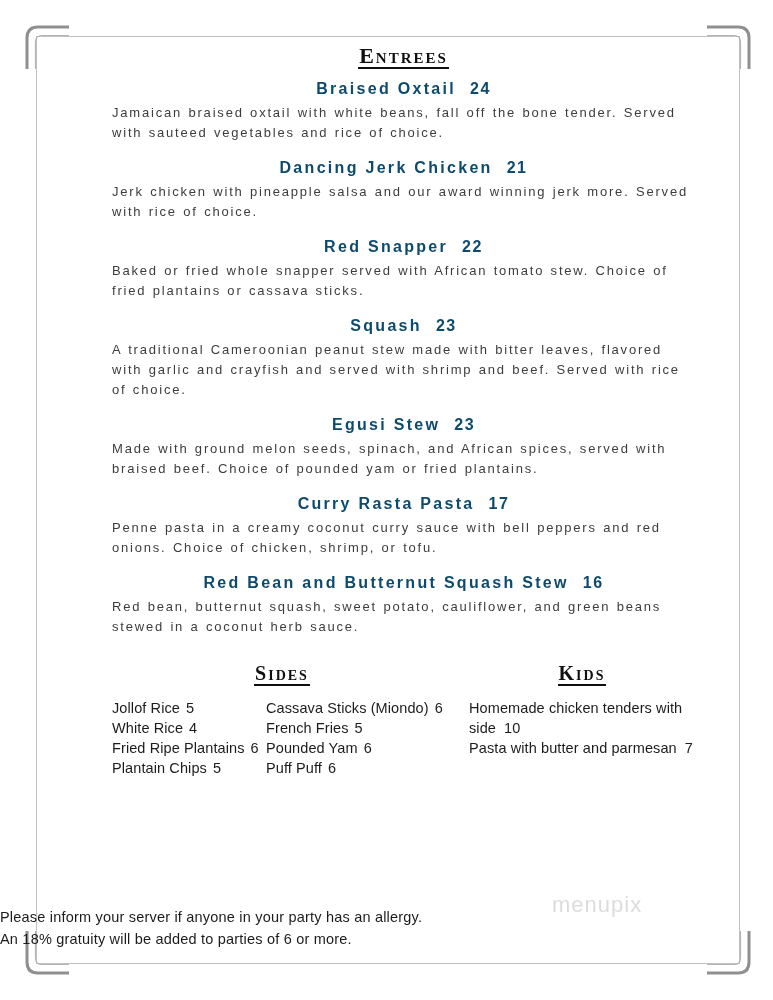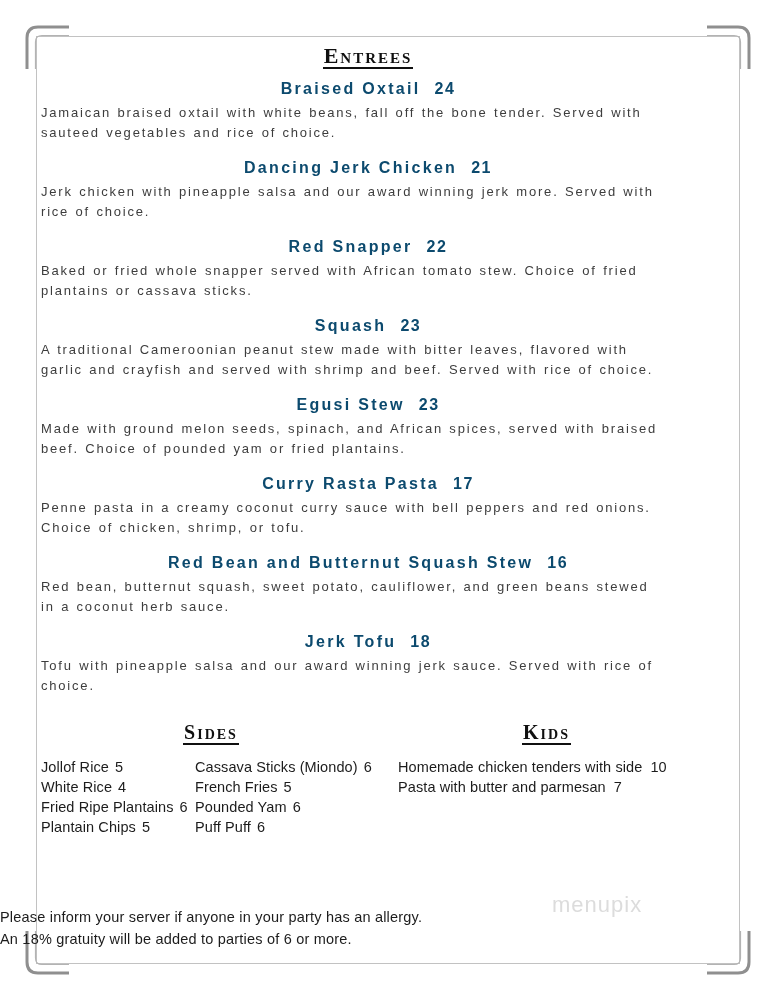--- a/index.html
+++ b/index.html
@@ -28,21 +28,21 @@
     pointer-events: none;
   }
   .corner.tl { top: 23px; left: 23px; }
   .corner.tr { top: 23px; right: 20px; transform: rotate(90deg); }
   .corner.br { bottom: 23px; right: 20px; transform: rotate(180deg); }
   .corner.bl { bottom: 23px; left: 23px; transform: rotate(270deg); }
 
   
   .content {
     position: relative;
-    padding: 44px 78px 0 41px;
+    padding: 44px 78px 0 112px;
   }
 
   .section-heading {
     text-align: center;
     margin-bottom: 10px;
   }
   .section-heading .hd {
     display: inline-block;
     font-family: "Liberation Serif", serif;
     font-variant: small-caps;
@@ -190,26 +190,20 @@
       <div class="entree-desc">Penne pasta in a creamy coconut curry sauce with bell peppers and red onions.  Choice of chicken, shrimp, or tofu.</div>
     </div>
 
     <div class="entree">
       <div class="entree-title">
         <span>Red Bean and Butternut Squash Stew</span><span class="price">16</span>
       </div>
       <div class="entree-desc">Red bean, butternut squash, sweet potato, cauliflower, and green beans stewed in a coconut herb sauce.</div>
     </div>
 
-    <div class="entree">
-      <div class="entree-title">
-        <span>Jerk Tofu</span><span class="price">18</span>
-      </div>
-      <div class="entree-desc">Tofu with pineapple salsa and our award winning jerk sauce. Served with rice of choice.</div>
-    </div>
 
     <div class="bottom-row">
 
       <div class="sides-block">
         <div class="section-heading">
           <span class="hd">Sides</span>
         </div>
         <div class="sides-cols">
           <div class="sides-col1">
             <div class="simple-item">

